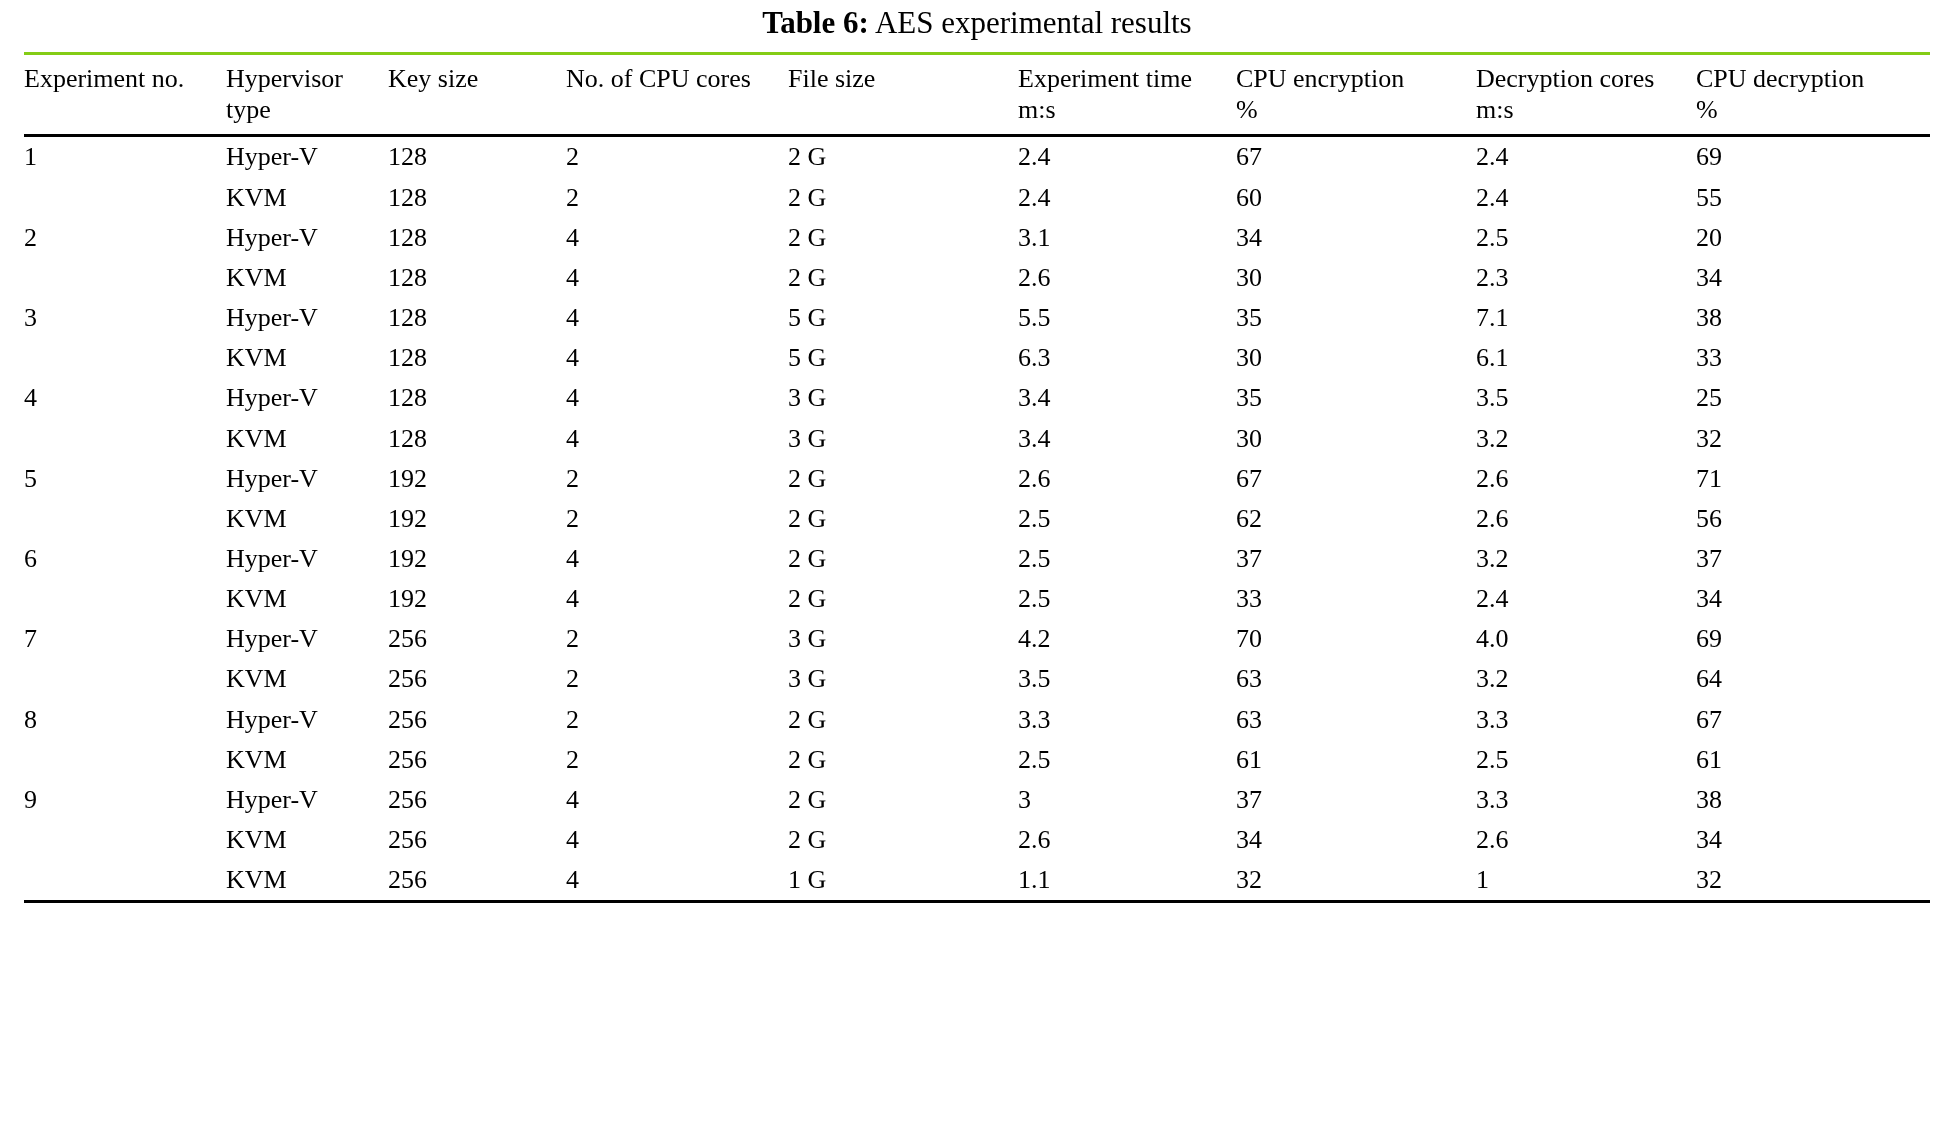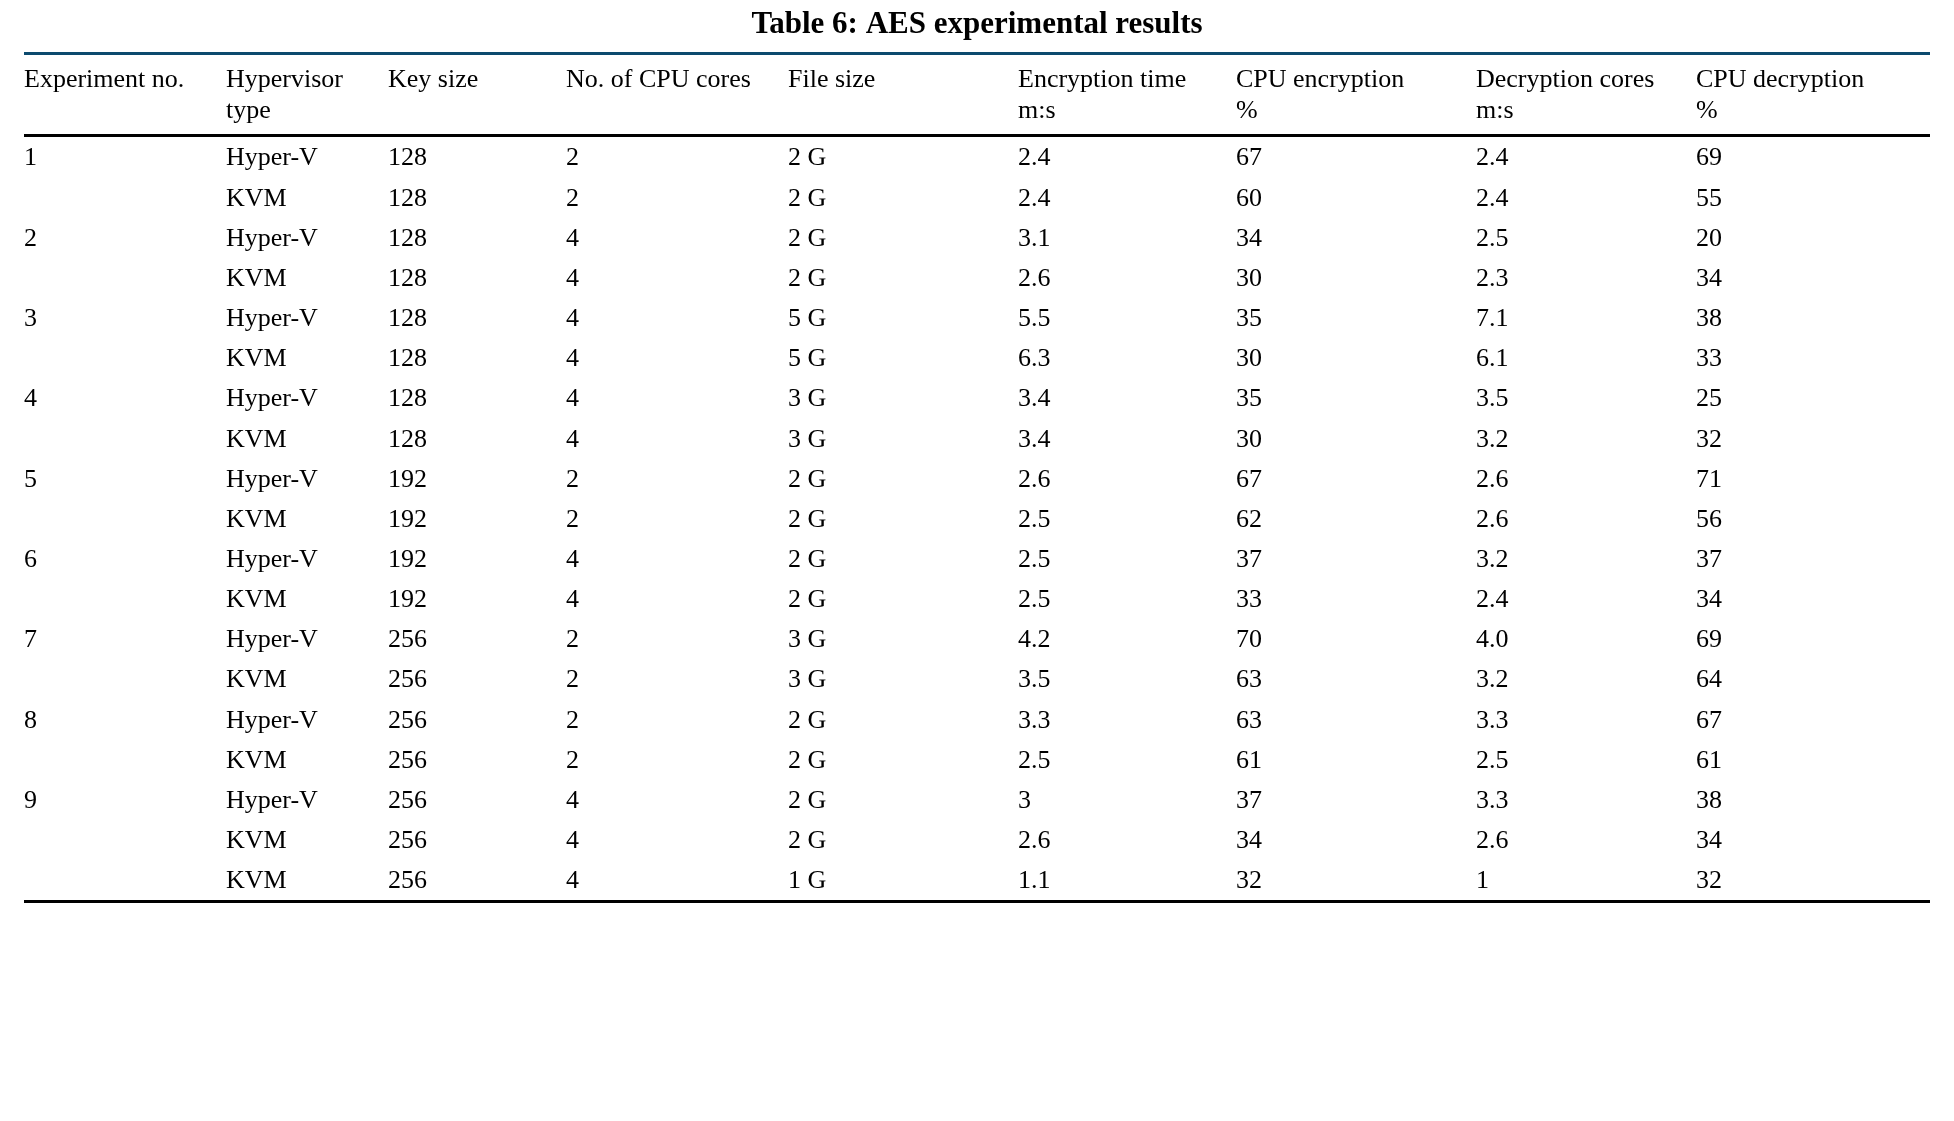--- a/index.html
+++ b/index.html
@@ -26,37 +26,37 @@
     font-size: 31px;
     line-height: 1.1;
     padding-top: 6px;
     padding-bottom: 12px;
     white-space: nowrap;
   }
   .caption .cap-label {
     font-weight: bold;
   }
   .caption .cap-text {
-    font-weight: bold;
+    font-weight: normal;
     text-align: center;
   }
   table.tbl {
     width: 100%;
     border-collapse: collapse;
     font-size: 26px;
   }
   table.tbl thead tr.head-row th {
     font-weight: normal;
     text-align: left;
     vertical-align: top;
     padding: 9px 14px 9px 0;
     line-height: 1.18;
   }
   .rule-top {
-    border-top: 3px solid #0c4a6e;
+    border-top: 3px solid #84cc16;
   }
   .rule-bottom {
     border-bottom: 3px solid #000;
   }
   table.tbl tbody td {
     text-align: left;
     vertical-align: top;
     padding: 5px 14px 5px 0;
     line-height: 1.16;
     white-space: nowrap;
@@ -111,21 +111,21 @@
         <th>
             <span class="hdr-wrap">Key size</span>
           </th>
         <th>
             <span class="hdr-wrap">No. of CPU cores</span>
           </th>
         <th>
             <span class="hdr-wrap">File size</span>
           </th>
         <th>
-            <span class="hdr-wrap">Encryption time m:s</span>
+            <span class="hdr-wrap">Experiment time m:s</span>
           </th>
         <th>
             <span class="hdr-wrap">CPU encryption %</span>
           </th>
         <th>
             <span class="hdr-wrap">Decryption cores m:s</span>
           </th>
         <th>
             <span class="hdr-wrap">CPU decryption %</span>
           </th>

